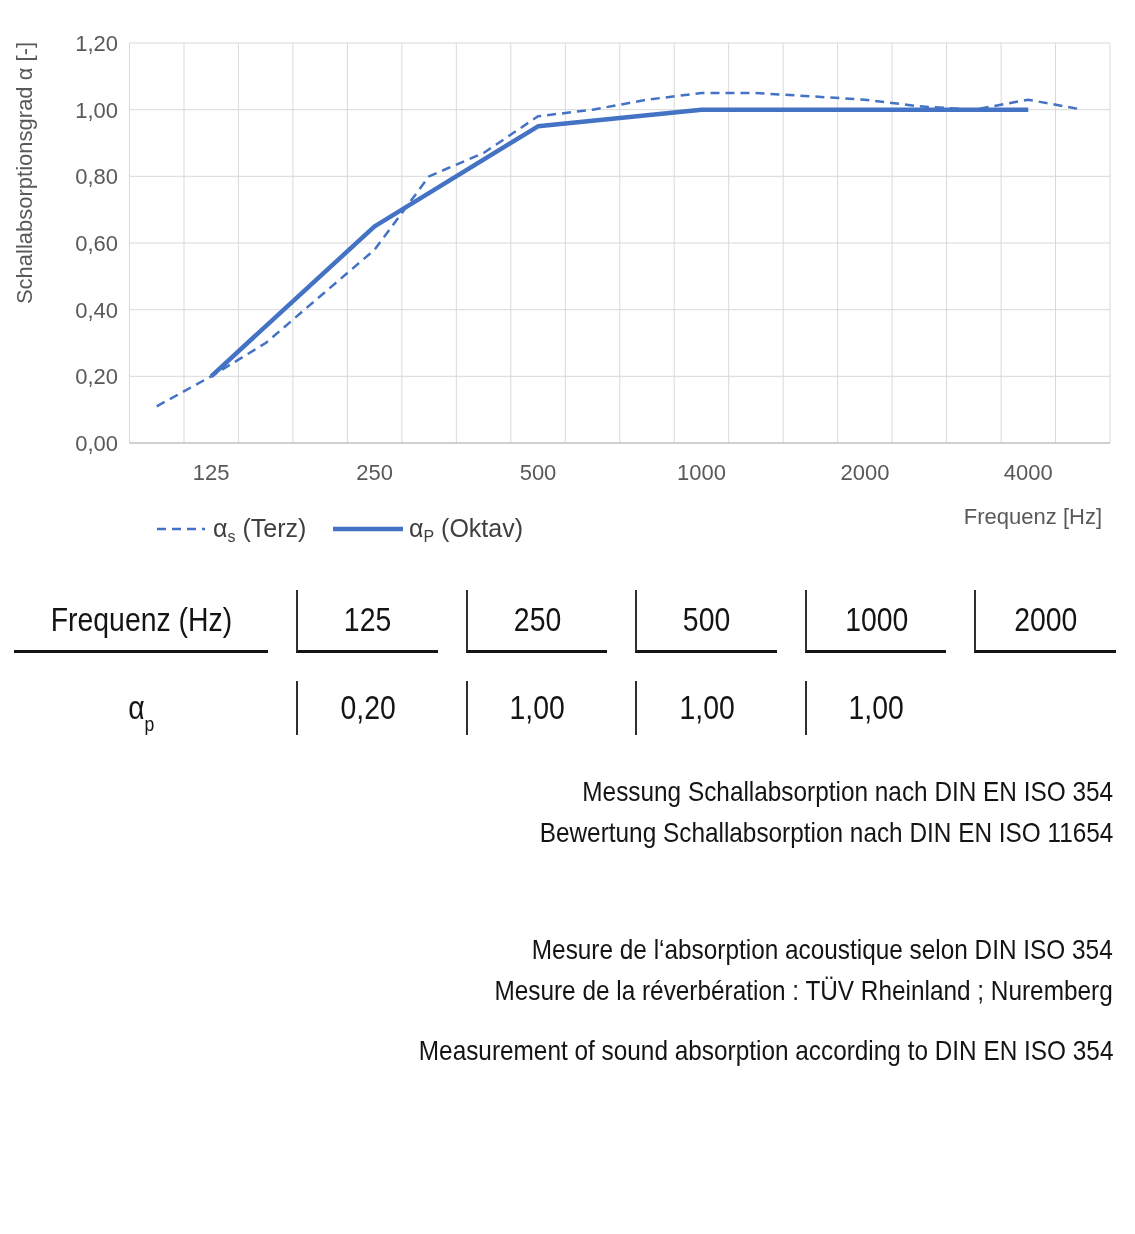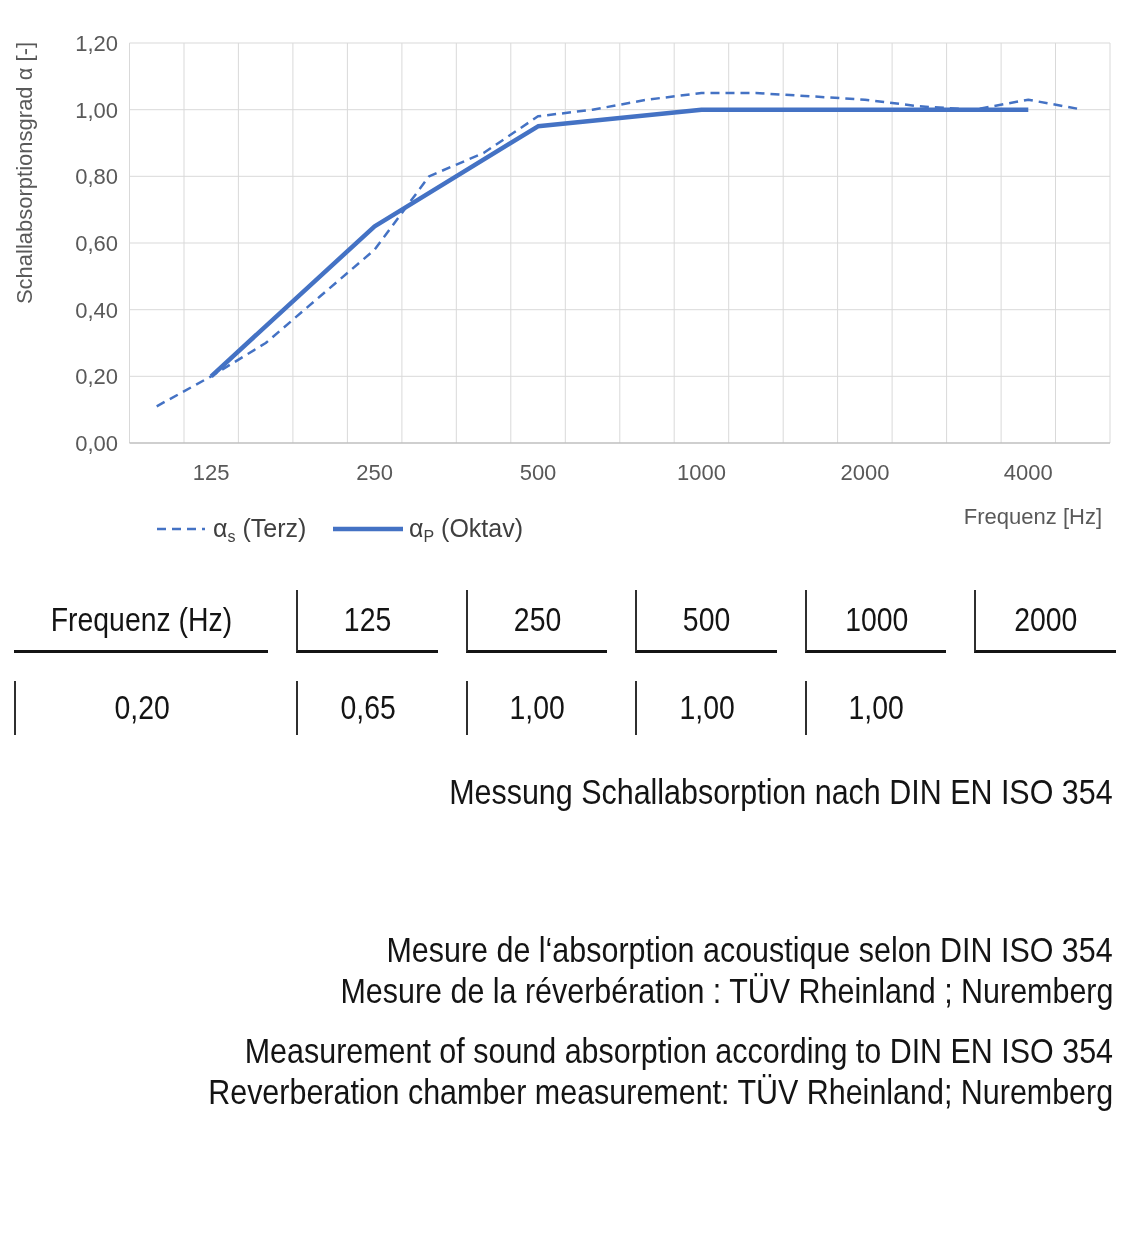--- a/index.html
+++ b/index.html
@@ -11,21 +11,21 @@
   
   .tbl{position:absolute;top:590px;left:14px;display:grid;
        grid-template-columns:254px repeat(6,141.5px);
        grid-template-rows:63px 54px;color:#141414;gap:28px;}
   .cell{display:flex;align-items:center;justify-content:center;font-size:33px;}
   .cell.v{border-left:2px solid #2f2f2f;}
   .cell.head{border-bottom:3px solid #141414;}
   .tbl .cond{display:inline-block;transform:scaleX(0.86);transform-origin:50% 50%;white-space:nowrap;}
   .tbl sub{font-size:0.62em;position:relative;top:0.22em;line-height:0;}
   
-  .notes{position:absolute;left:0;right:22px;text-align:right;color:#141414;font-size:35px;}
+  .notes{position:absolute;left:0;right:22px;text-align:right;color:#141414;font-size:28px;}
   .notes .line{height:41px;line-height:41px;white-space:nowrap;}
   .notes .cond{display:inline-block;transform:scaleX(0.87);transform-origin:100% 50%;white-space:nowrap;}
   .n-de{top:771px;} .n-fr{top:929px;} .n-en{top:1030px;}
 </style>
 </head>
 <body>
 
 <div class="page">
 
   <svg id="chart-svg" width="1135" height="560" viewBox="0 0 1135 560">
@@ -100,44 +100,44 @@
     <div class="cell head v">
         <span class="cond">1000</span>
       </div>
     <div class="cell head v">
         <span class="cond">2000</span>
       </div>
     <div class="cell head v">
         <span class="cond">4000</span>
       </div>
 
+    <div class="cell">
+      <span class="cond"><span>α</span><sub>p</sub></span>
+    </div>
     <div class="cell v">
         <span class="cond">0,20</span>
-      </div>
-    <div class="cell v">
-        <span class="cond">0,65</span>
       </div>
     <div class="cell v">
         <span class="cond">1,00</span>
       </div>
     <div class="cell v">
         <span class="cond">1,00</span>
       </div>
     <div class="cell v">
         <span class="cond">1,00</span>
       </div>
   </div>
 
   <div class="notes n-de">
     <div class="line"><span class="cond">Messung Schallabsorption nach DIN EN ISO 354</span></div>
+    <div class="line"><span class="cond">Bewertung Schallabsorption nach DIN EN ISO 11654</span></div>
   </div>
 
   <div class="notes n-fr">
     <div class="line"><span class="cond">Mesure de l‘absorption acoustique selon DIN ISO 354</span></div>
     <div class="line"><span class="cond">Mesure de la réverbération : TÜV Rheinland ; Nuremberg</span></div>
   </div>
 
   <div class="notes n-en">
     <div class="line"><span class="cond">Measurement of sound absorption according to DIN EN ISO 354</span></div>
-    <div class="line"><span class="cond">Reverberation chamber measurement: TÜV Rheinland; Nuremberg</span></div>
   </div>
 
 </div>
 
 </body></html>

